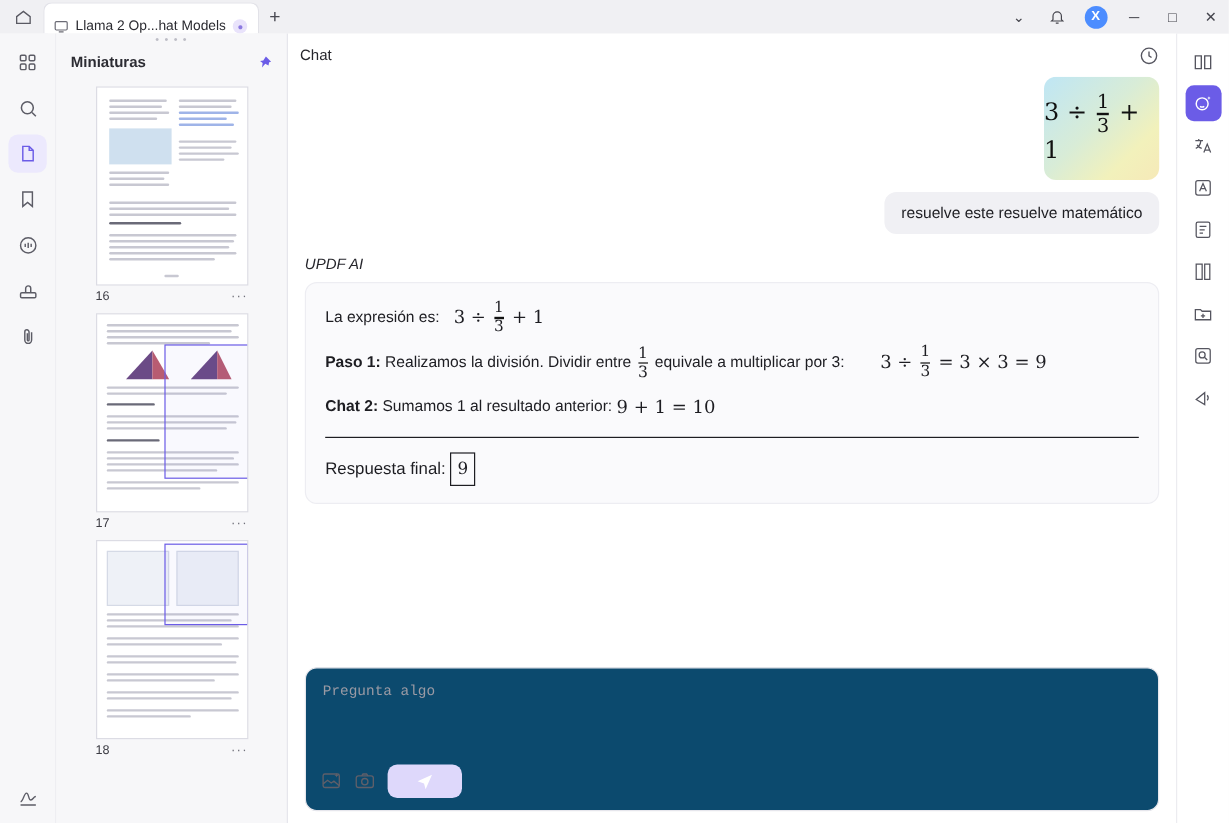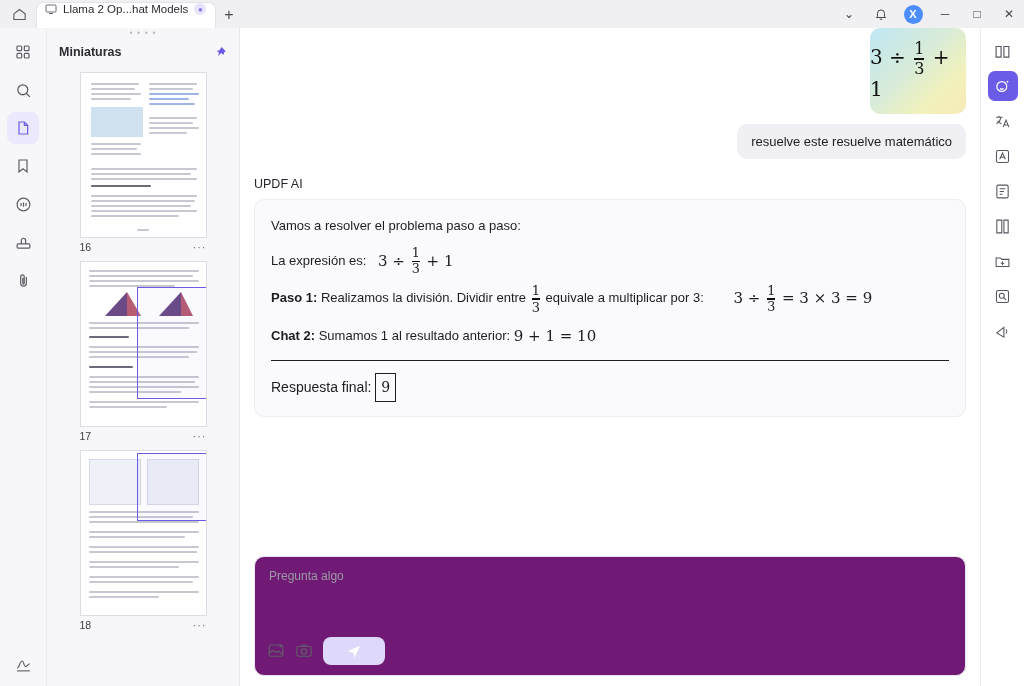--- a/index.html
+++ b/index.html
@@ -33,21 +33,21 @@
     width: 34px; height: 28px;
     display: flex; align-items: center; justify-content: center;
     color: #5a5a63;
   }
   .tab {
     height: 26px;
     min-width: 180px;
     background: #ffffff;
     border-radius: 7px 7px 0 0;
     display: flex;
-    align-items: flex-start;
+    align-items: flex-end;
     gap: 6px;
     padding: 0 8px;
     font-size: 11.5px;
     color: #2b2b31;
     border: 1px solid #e2e2e8;
     border-bottom: none;
   }
   .tab .doc-ico { color: #6b6b75; display:flex; }
   .tab .tab-title { white-space: nowrap; overflow: hidden; text-overflow: ellipsis; max-width: 130px; }
   .tab .tab-dot {
@@ -213,21 +213,21 @@
   .frac .den { line-height: 1; }
   .bubble-user {
     background: #f0f0f4;
     border-radius: 10px;
     padding: 10px 14px;
     font-size: 13px;
     color: #1d1d22;
     max-width: 420px;
     margin-bottom: 18px;
   }
-  .ai-label { font-size: 12.5px; color: #26262c; margin-bottom: 8px; }
+  .ai-label { font-size: 12.5px; color: #26262c; margin-bottom: 8px; font-style: italic; }
   .bubble-ai {
     background: #fafafc;
     border: 1px solid #ededf2;
     border-radius: 10px;
     padding: 14px 16px;
     font-size: 13px;
     color: #1d1d22;
     line-height: 1.9;
   }
   .bubble-ai .line { margin-bottom: 8px; }
@@ -241,26 +241,27 @@
     font-size: 14px;
   }
   .final { font-size: 14px; }
 
   
   .composer-wrap {
     padding: 0 14px 10px 14px;
     background: #ffffff;
   }
   .composer {
-    background: #701a75;
+    background: #0c4a6e;
     border: 1px solid #e6e6ec;
     border-radius: 10px;
     height: 120px;
     position: relative;
     padding: 12px 14px;
+    font-family: Liberation Mono, monospace;
   }
   .composer .ph { font-size: 12px; color: #9a9aa4; }
   .composer-bottom {
     position: absolute;
     left: 12px; right: 12px; bottom: 10px;
     display: flex;
     align-items: center;
     justify-content: space-between;
   }
   .chip {
@@ -499,20 +500,29 @@
           <div class="thumb-caption">
             <span>18</span>
             <span class="dots">···</span>
           </div>
         </div>
 
       </div>
     </div>
 
     <div class="chat">
+      <div class="chat-head">
+        <span>Chat</span>
+        <span style="color:#55555f">
+          <svg width="17" height="17" viewBox="0 0 24 24" fill="none" stroke="currentColor" stroke-width="1.6">
+            <circle cx="12" cy="12" r="9"></circle>
+              <path d="M12 7v5l3 2"></path>
+          </svg>
+        </span>
+      </div>
 
       <div class="chat-scroll">
 
         <div class="msg-row-right">
           <div class="math-card">
             <span>
               <span>3 ÷</span>
               <span class="frac">
                 <span class="num">1</span>
                 <span class="bar"></span>
@@ -523,21 +533,20 @@
           </div>
         </div>
 
         <div class="msg-row-right">
           <div class="bubble-user">resuelve este resuelve matemático</div>
         </div>
 
         <div class="ai-label">UPDF AI</div>
 
         <div class="bubble-ai">
-          <div class="line">Vamos a resolver el problema paso a paso:</div>
 
           <div class="line">
             <span>La expresión es:</span>
             <span class="mth" style="margin-left:8px">
               3 ÷
               <span class="frac" style="font-size:0.85em">
                   <span class="num">1</span>
                   <span class="bar"></span>
                   <span class="den">3</span>
                 </span>

